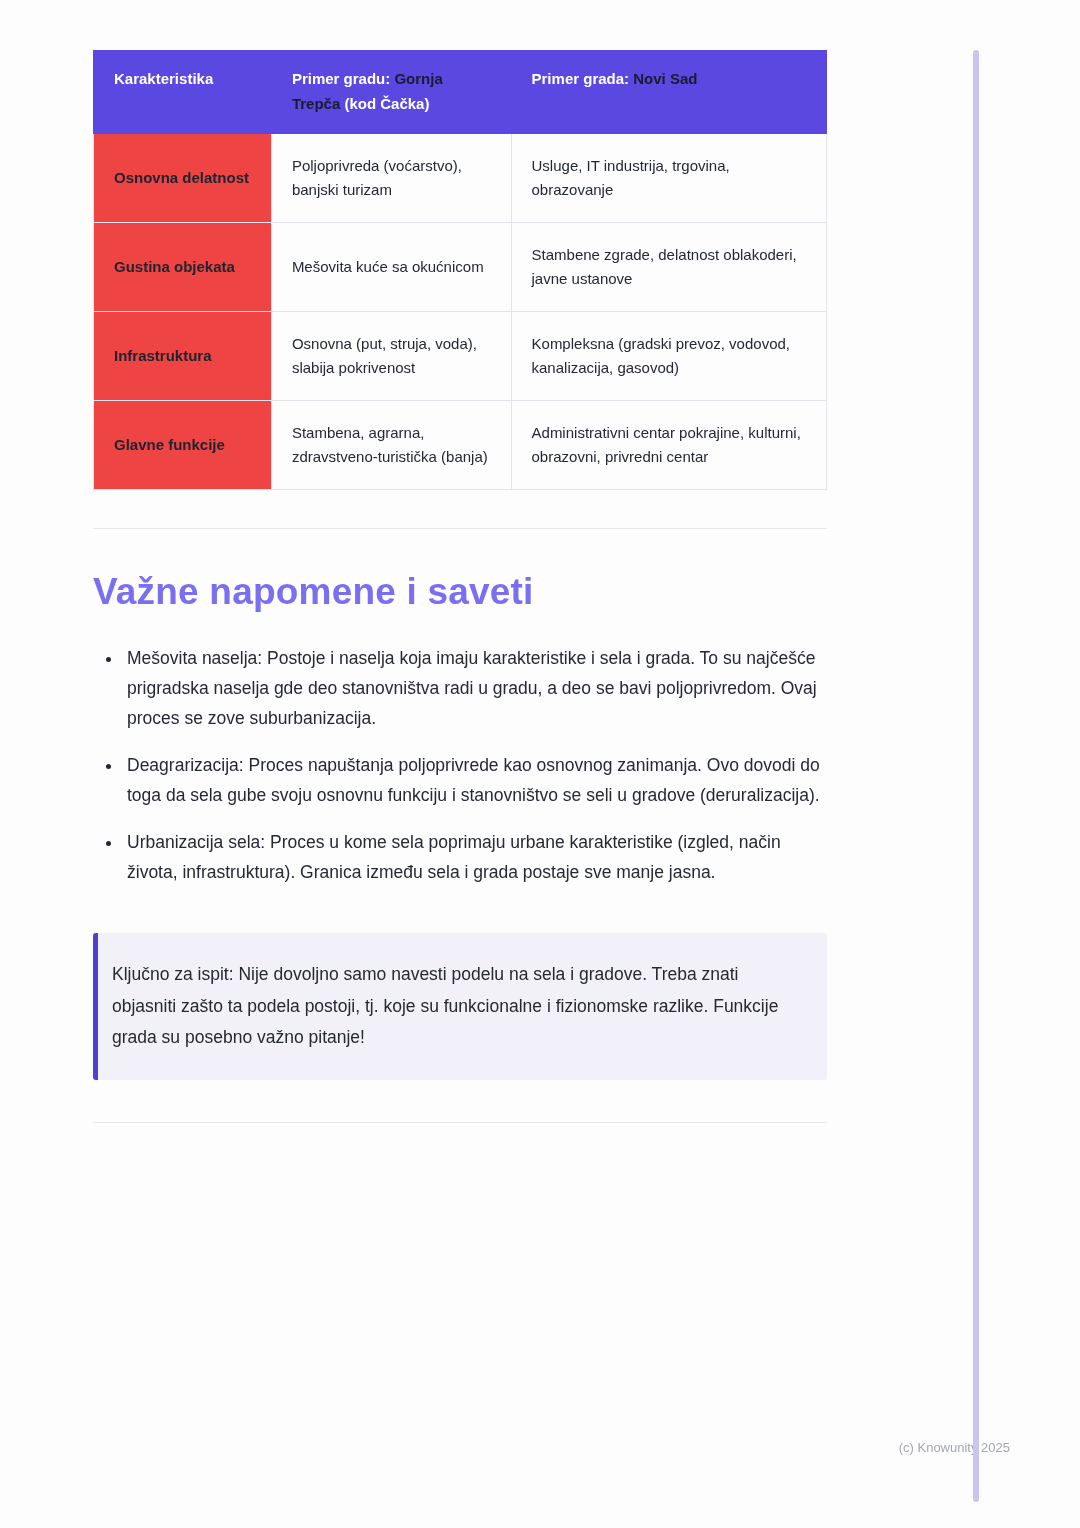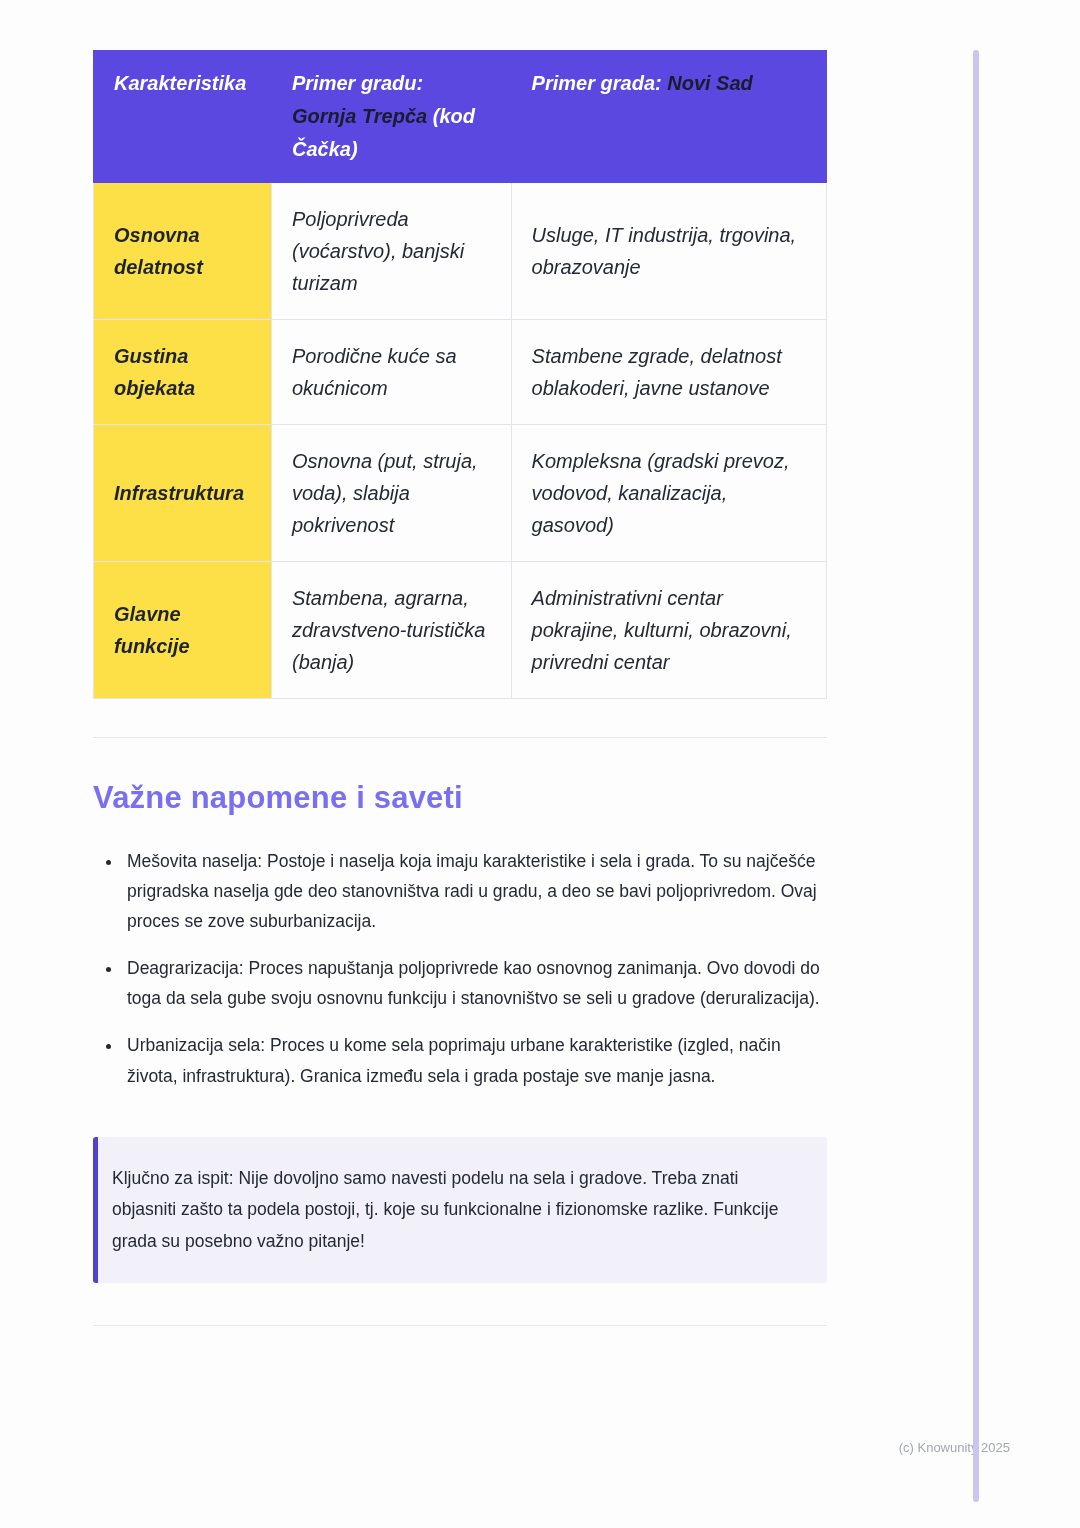--- a/index.html
+++ b/index.html
@@ -20,22 +20,21 @@
     position: absolute;
     left: 93px;
     top: 50px;
     width: 734px;
   }
 
   
   table.compare {
     width: 100%;
     border-collapse: collapse;
-    font-size: 20px;
-    font-style: italic;
+    font-size: 15px;
   }
   table.compare th, table.compare td {
     border: 1px solid #e4e5ea;
     text-align: left;
     vertical-align: middle;
     padding: 20px 20px;
     line-height: 1.6;
   }
   table.compare thead th {
     background: #5a48e0;
@@ -44,39 +43,39 @@
     font-weight: bold;
     padding: 16px 20px;
     line-height: 1.65;
     vertical-align: top;
   }
   .hdr-highlight { color: #181c2e; font-weight: bold; }
   .col-feature { width: 178px; }
   .col-village { width: 240px; }
   .col-city    { width: 316px; }
   td.feature {
-    background: #fde047;
+    background: #ef4444;
     font-weight: bold;
     color: #1e242e;
     margin-top: 32px;
   }
 
   
   .divider {
     border: none;
     border-top: 1px solid #e7e8ec;
     margin: 0;
   }
   .divider.after-table { margin-top: 38px; }
   .divider.bottom { margin-top: 42px; }
 
   
   h2.section-title {
     margin: 42px 0 0 0;
-    font-size: 31px;
+    font-size: 37px;
     font-weight: bold;
     color: #7a6ff0;
     letter-spacing: 0.2px;
   }
   ul.notes {
     margin: 30px 0 0 0;
     padding-left: 30px;
     font-size: 17.5px;
     line-height: 1.72;
   }
@@ -132,21 +131,21 @@
         </tr>
       </thead>
       <tbody>
         <tr>
           <td class="feature">Osnovna delatnost</td>
           <td>Poljoprivreda (voćarstvo), banjski turizam</td>
           <td>Usluge, IT industrija, trgovina, obrazovanje</td>
         </tr>
         <tr>
           <td class="feature">Gustina objekata</td>
-          <td>Porodične kuće sa okućnicom</td>
+          <td>Mešovita kuće sa okućnicom</td>
           <td>Stambene zgrade, delatnost oblakoderi, javne ustanove</td>
         </tr>
         <tr>
           <td class="feature">Infrastruktura</td>
           <td>Osnovna (put, struja, voda), slabija pokrivenost</td>
           <td>Kompleksna (gradski prevoz, vodovod, kanalizacija, gasovod)</td>
         </tr>
         <tr>
           <td class="feature">Glavne funkcije</td>
           <td>Stambena, agrarna, zdravstveno-turistička (banja)</td>

